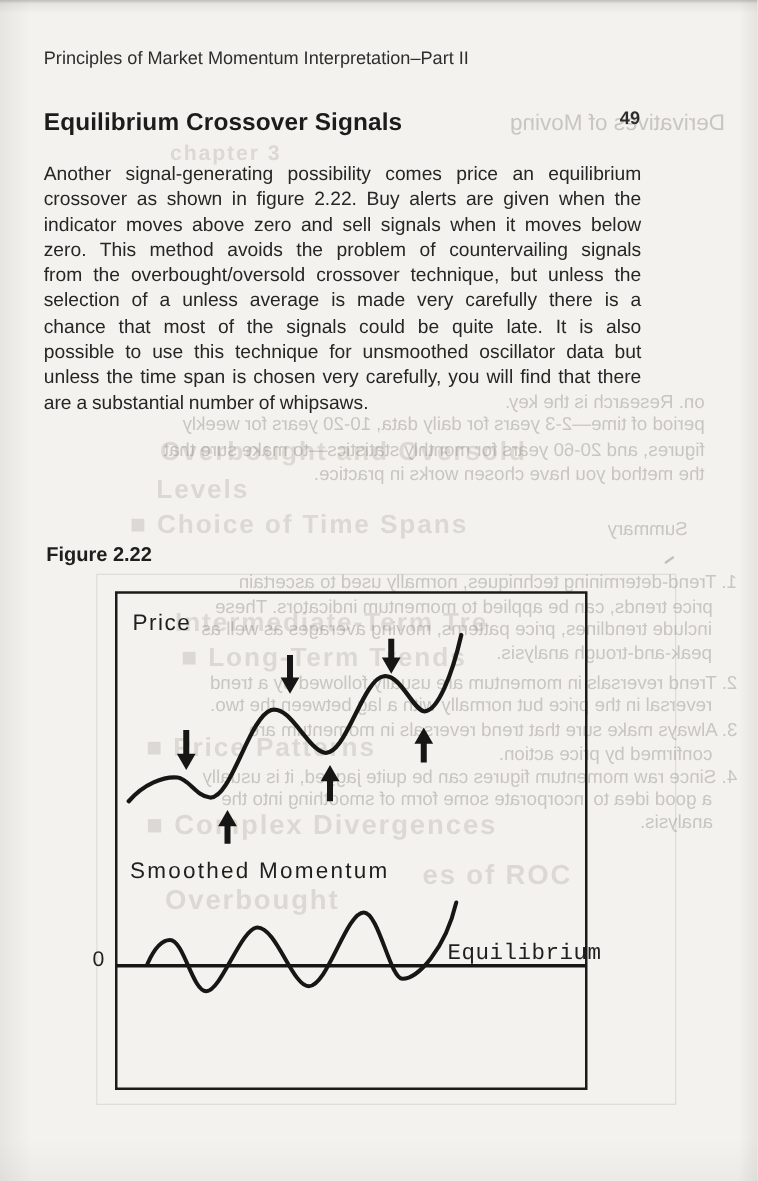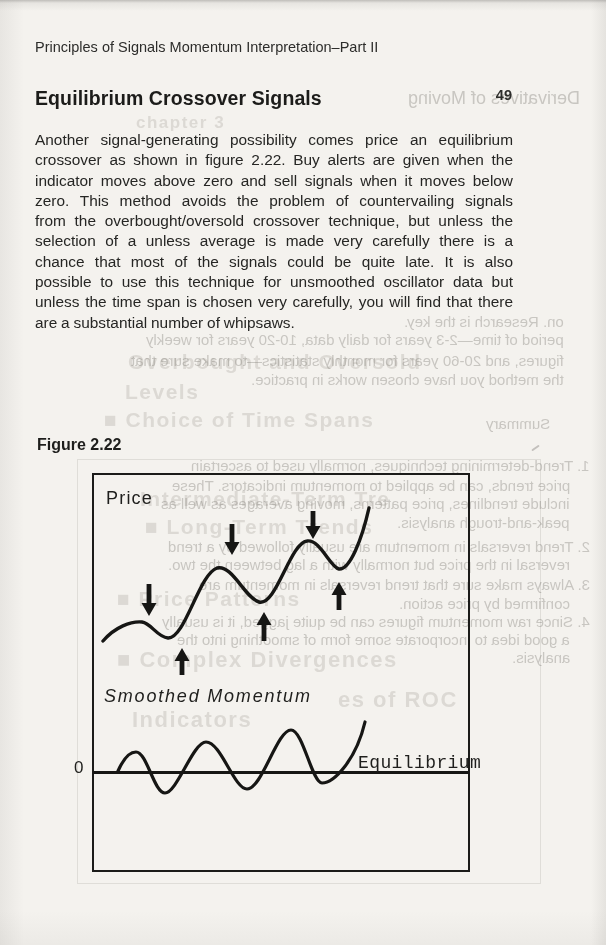--- a/index.html
+++ b/index.html
@@ -19,21 +19,21 @@
   .headline{position:absolute;left:35px;top:87px;font-size:19.5px;font-weight:700;
        letter-spacing:.1px;color:#1c1c1a;}
   #para{position:absolute;left:35px;top:130px;width:478px;font-size:15.4px;line-height:20.3px;color:#262624;}
   .para-line{white-space:nowrap;text-align:justify;text-align-last:justify;word-spacing:-.4px;}
   .para-line.last{text-align-last:left;}
   .figcap{position:absolute;left:37px;top:436px;font-size:16px;font-weight:700;color:#1e1e1c;}
   #figbox{position:absolute;left:92px;top:473px;width:378px;height:399px;box-sizing:border-box;
        border:2.5px solid #1b1b19;background:transparent;}
   .figlabel{position:absolute;color:#1f1f1d;white-space:nowrap;}
   #lbl-price{left:106px;top:488px;font-size:18px;letter-spacing:1.2px;}
-  #lbl-momentum{left:104px;top:686px;font-size:18px;letter-spacing:1.8px;font-style:italic;}
+  #lbl-momentum{left:104px;top:686px;font-size:18px;letter-spacing:1.8px;}
   #lbl-equilibrium{left:358px;top:753px;font-size:18px;letter-spacing:.4px;font-family:Liberation Mono, monospace;}
   #lbl-zero{left:74px;top:758px;font-size:17px;}
   #figsvg{position:absolute;left:0;top:0;pointer-events:none;}
   #bleed-layer{position:absolute;left:0;top:0;width:606px;height:945px;pointer-events:none;}
   .bleed{position:absolute;white-space:nowrap;font-size:15px;color:rgba(100,96,90,.30);}
   .bleed.mirror{transform:scaleX(-1);}
   .bleed.bold{font-weight:700;color:rgba(125,120,112,.20);letter-spacing:1.5px;}
   .bleedrect{position:absolute;left:77px;top:459px;width:462px;height:423px;
        border:1.5px solid rgba(150,146,140,.22);}
   .stray{position:absolute;left:531px;top:447px;width:9px;height:2px;background:#9a9894;
@@ -65,25 +65,25 @@
       <div class="bleed mirror" style="right: 16px; top: 538px; font-size: 15px;">2. Trend reversals in momentum are usually followed by a trend</div>
       <div class="bleed mirror" style="right: 36px; top: 556px; font-size: 15px;">reversal in the price but normally with a lag between the two.</div>
       <div class="bleed mirror" style="right: 16px; top: 576px; font-size: 15px;">3. Always make sure that trend reversals in momentum are</div>
       <div class="bleed bold" style="left: 117px; top: 587px; font-size: 21px;">■  Price Patterns</div>
       <div class="bleed mirror" style="right: 36px; top: 595px; font-size: 15px;">confirmed by price action.</div>
       <div class="bleed mirror" style="right: 16px; top: 613px; font-size: 15px;">4. Since raw momentum figures can be quite jagged, it is usually</div>
       <div class="bleed mirror" style="right: 36px; top: 631px; font-size: 15px;">a good idea to incorporate some form of smoothing into the</div>
       <div class="bleed bold" style="left: 117px; top: 647px; font-size: 22px;">■  Complex Divergences</div>
       <div class="bleed mirror" style="right: 36px; top: 649px; font-size: 15px;">analysis.</div>
       <div class="bleed bold" style="left: 323px; top: 687px; font-size: 22px; margin-left: 15px;">es of ROC</div>
-      <div class="bleed bold" style="left: 132px; top: 707px; font-size: 22px;">Indicators</div>
+      <div class="bleed bold" style="left: 132px; top: 707px; font-size: 22px;">Overbought</div>
     </div>
 
   <div class="hdr">
-    <span>Principles of Signals Momentum Interpretation–Part II</span>
+    <span>Principles of Market Momentum Interpretation–Part II</span>
     <span class="pn">49</span>
   </div>
 
   <div class="headline">Equilibrium Crossover Signals</div>
 
   <div id="para">
       <div class="para-line">Another signal-generating possibility comes price an equilibrium</div>
       <div class="para-line">crossover as shown in figure 2.22. Buy alerts are given when the</div>
       <div class="para-line">indicator moves above zero and sell signals when it moves below</div>
       <div class="para-line">zero. This method avoids the problem of countervailing signals</div>

